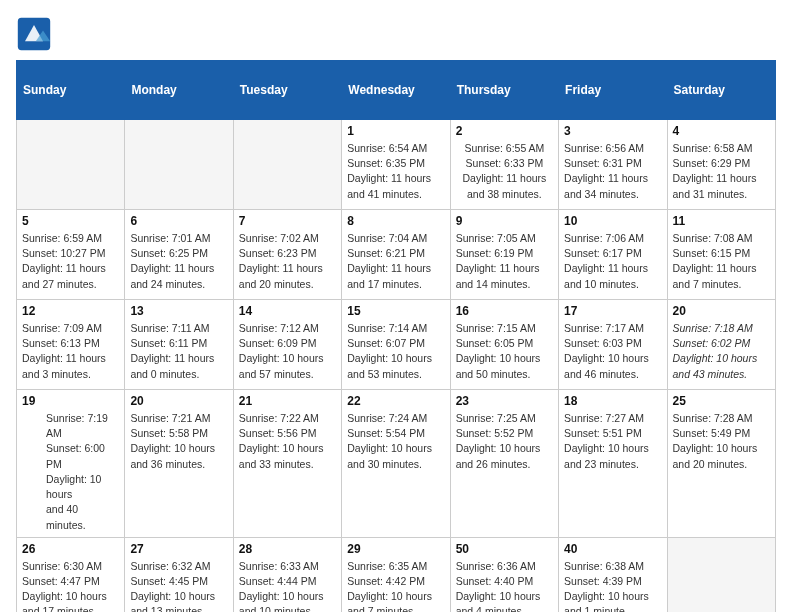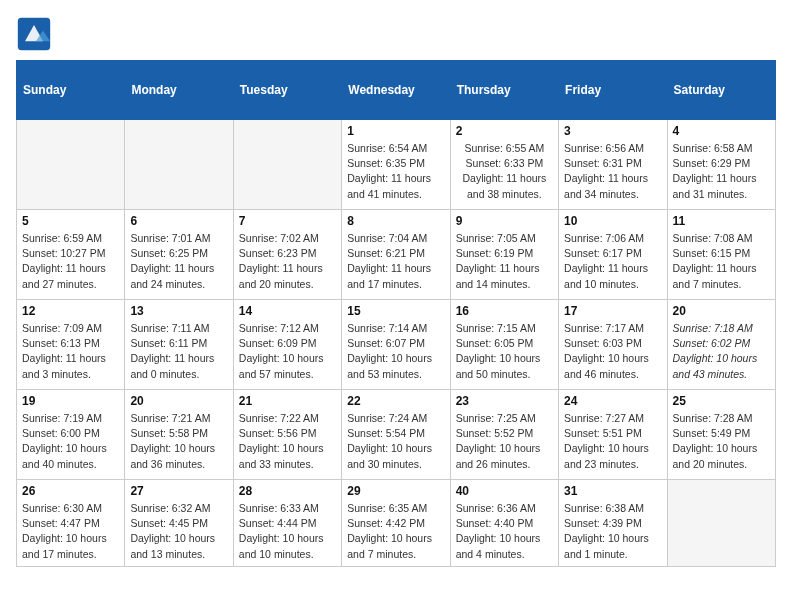--- a/index.html
+++ b/index.html
@@ -248,21 +248,21 @@
           <div class="day-num">20</div>
           <div class="day-detail" style="white-space: pre-line; font-style: italic;">Sunrise: 7:18 AM
 Sunset: 6:02 PM
 Daylight: 10 hours
 and 43 minutes.</div>
         </td>
       </tr>
       <tr>
         <td>
           <div class="day-num">19</div>
-          <div class="day-detail" style="white-space: pre-line;">Sunrise: 7:19 AM
+          <div class="day-detail" style="white-space: pre-line; margin-left: 24px;">Sunrise: 7:19 AM
 Sunset: 6:00 PM
 Daylight: 10 hours
 and 40 minutes.</div>
         </td>
         <td>
           <div class="day-num">20</div>
           <div class="day-detail" style="white-space: pre-line;">Sunrise: 7:21 AM
 Sunset: 5:58 PM
 Daylight: 10 hours
 and 36 minutes.</div>
@@ -282,21 +282,21 @@
 and 30 minutes.</div>
         </td>
         <td>
           <div class="day-num">23</div>
           <div class="day-detail" style="white-space: pre-line;">Sunrise: 7:25 AM
 Sunset: 5:52 PM
 Daylight: 10 hours
 and 26 minutes.</div>
         </td>
         <td>
-          <div class="day-num">24</div>
+          <div class="day-num">18</div>
           <div class="day-detail" style="white-space: pre-line;">Sunrise: 7:27 AM
 Sunset: 5:51 PM
 Daylight: 10 hours
 and 23 minutes.</div>
         </td>
         <td>
           <div class="day-num">25</div>
           <div class="day-detail" style="white-space: pre-line;">Sunrise: 7:28 AM
 Sunset: 5:49 PM
 Daylight: 10 hours
@@ -326,28 +326,28 @@
 and 10 minutes.</div>
         </td>
         <td>
           <div class="day-num">29</div>
           <div class="day-detail" style="white-space: pre-line;">Sunrise: 6:35 AM
 Sunset: 4:42 PM
 Daylight: 10 hours
 and 7 minutes.</div>
         </td>
         <td>
-          <div class="day-num">40</div>
+          <div class="day-num">50</div>
           <div class="day-detail" style="white-space: pre-line;">Sunrise: 6:36 AM
 Sunset: 4:40 PM
 Daylight: 10 hours
 and 4 minutes.</div>
         </td>
         <td>
-          <div class="day-num">31</div>
+          <div class="day-num">40</div>
           <div class="day-detail" style="white-space: pre-line;">Sunrise: 6:38 AM
 Sunset: 4:39 PM
 Daylight: 10 hours
 and 1 minute.</div>
         </td>
         <td class="empty"></td>
       </tr>
     </tbody>
 </table>
 

